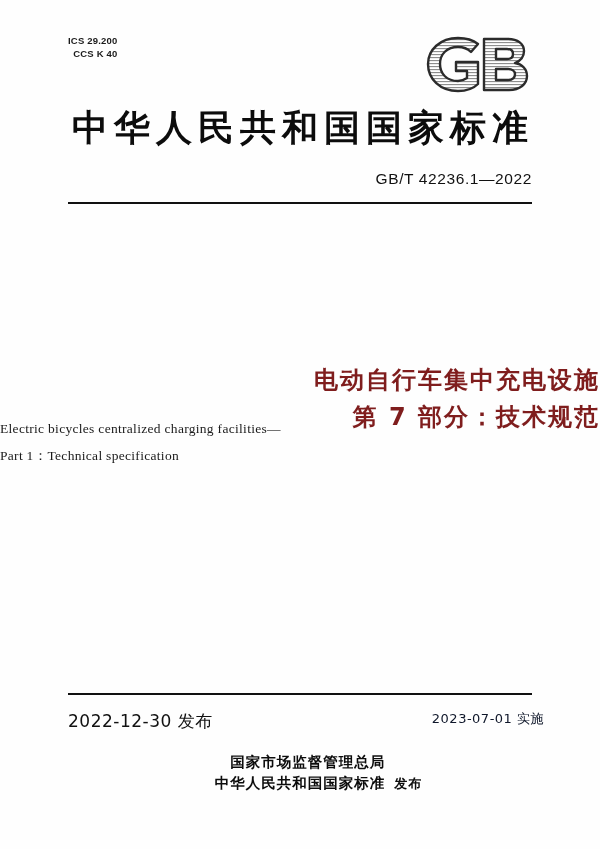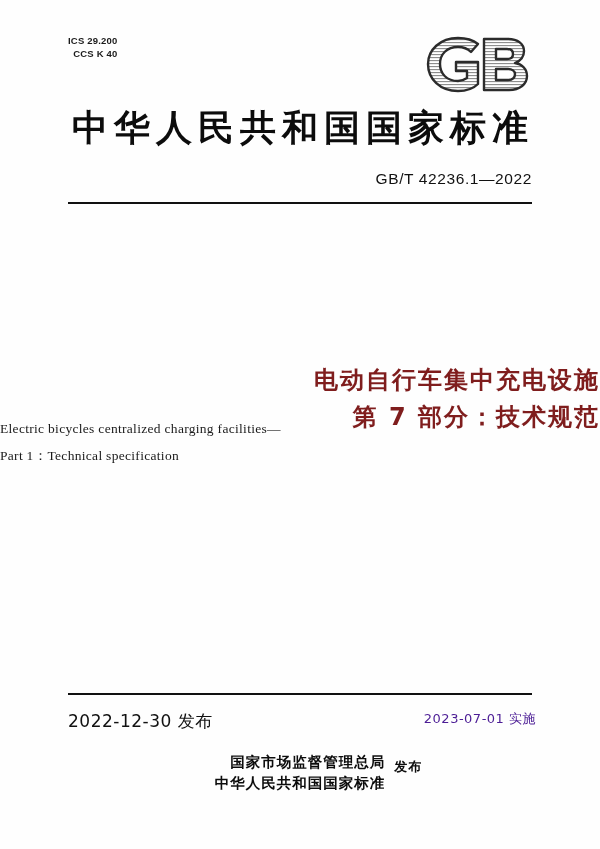--- a/index.html
+++ b/index.html
@@ -131,26 +131,26 @@
     position: absolute;
     left: 68px;
     top: 710px;
     font-family: "DejaVu Sans", sans-serif;
     font-size: 17px;
     letter-spacing: 0.5px;
     color: #111111;
   }
   .date-impl {
     position: absolute;
-    right: 64px;
+    right: 56px;
     top: 710px;
     font-family: "DejaVu Sans", sans-serif;
     font-size: 13px;
     letter-spacing: 0.5px;
-    color: #4c1d95;
+    color: #0f172a;
   }
 
   
   .publisher {
     position: absolute;
     left: 0; right: 0;
     top: 752px;
     text-align: center;
     font-family: "DejaVu Sans", sans-serif;
     font-weight: bold;
@@ -163,21 +163,21 @@
     display: inline-block;
     text-align: right;
     position: relative;
   }
   .publisher .issue-word {
     font-weight: bold;
     font-size: 13px;
     letter-spacing: 1px;
     position: absolute;
     left: 100%;
-    bottom: 17px;
+    bottom: 0;
     margin-left: 9px;
     white-space: nowrap;
   }
 </style>
 </head>
 <body>
 
 <div class="page">
 
   <div class="header">

